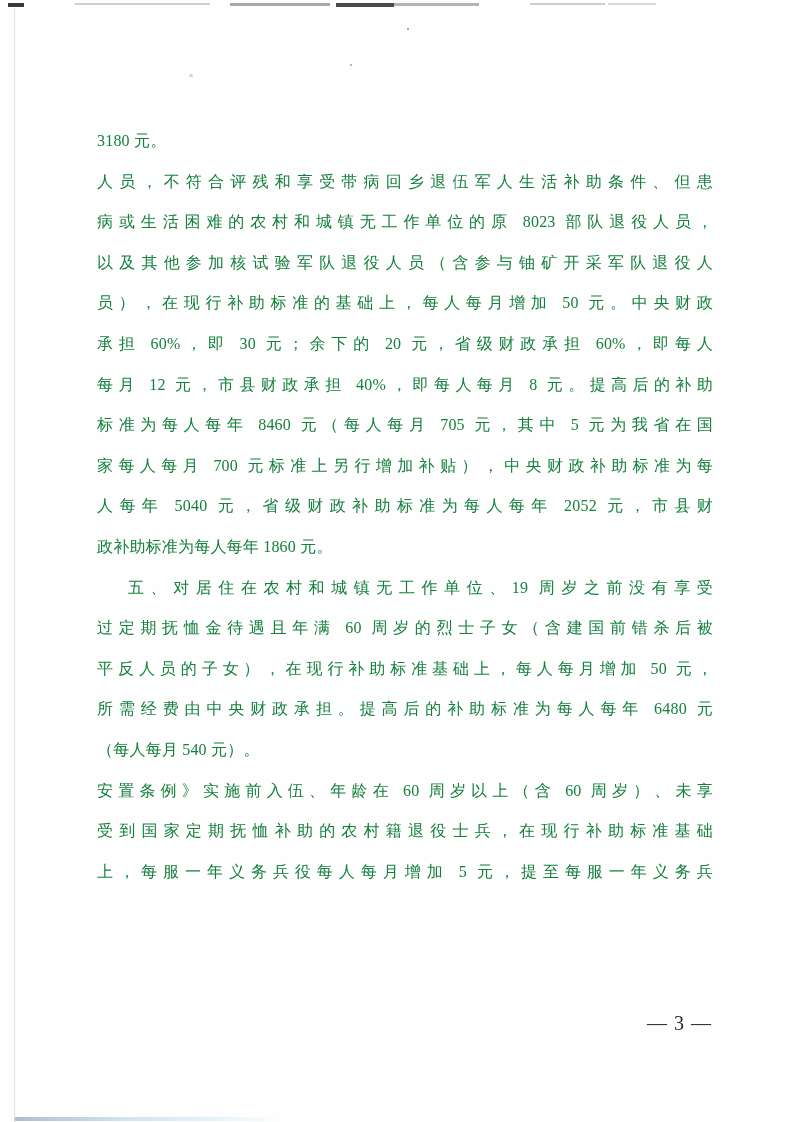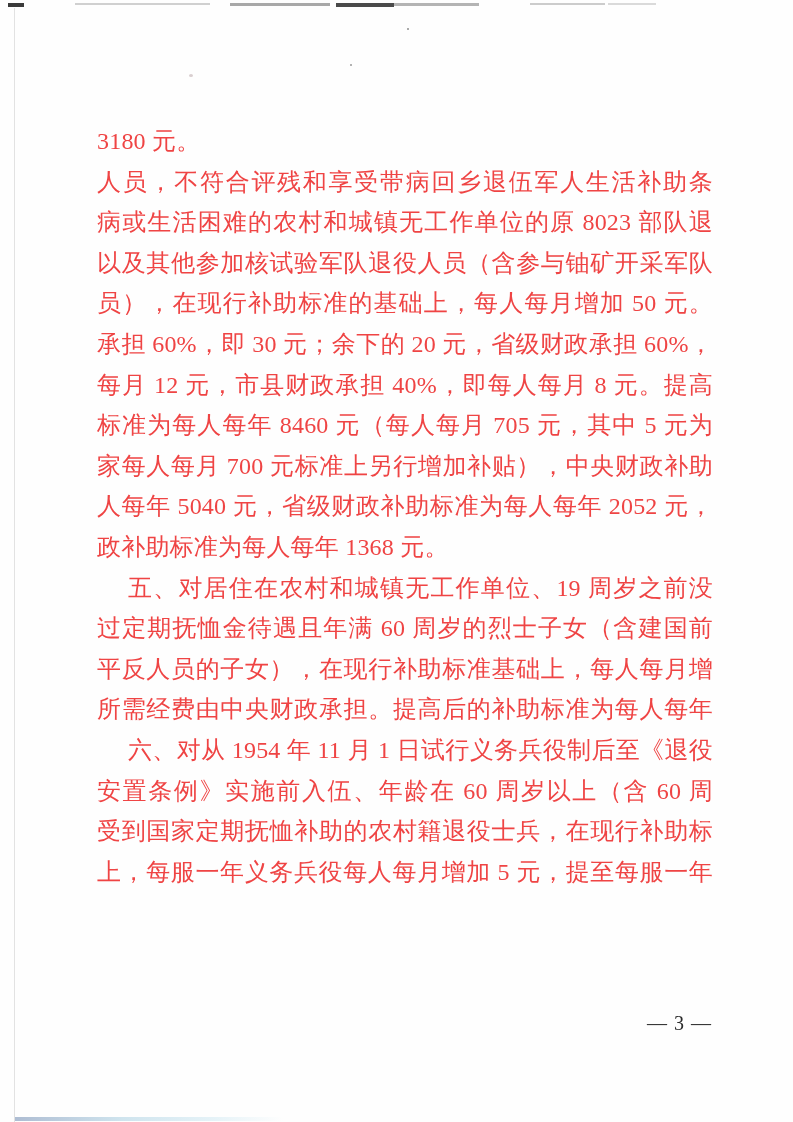--- a/index.html
+++ b/index.html
@@ -38,22 +38,22 @@
   .sp1 { left: 189px; top: 74px; width: 4px; height: 3px; background: #d9cfd0; }
   .sp2 { left: 350px; top: 64px; width: 2px; height: 2px; background: #9a9a9a; }
   .sp3 { left: 407px; top: 28px; width: 2px; height: 2px; background: #8e8e8e; }
 
   
   .body-text {
     position: absolute;
     left: 97px;
     top: 121px;
     width: 616px;
-    color: #ef4444;
-    font-size: 24px;
+    color: #15803d;
+    font-size: 16px;
     letter-spacing: 0.2px;
   }
   .para { margin: 0; padding: 0; }
   .line {
     height: 40.6px;
     line-height: 40.6px;
     text-align: justify;
     text-align-last: justify;
     overflow: hidden;
   }
@@ -105,32 +105,32 @@
     <div class="para">
       <div class="line">人员，不符合评残和享受带病回乡退伍军人生活补助条件、但患</div>
       <div class="line">病或生活困难的农村和城镇无工作单位的原 8023 部队退役人员，</div>
       <div class="line">以及其他参加核试验军队退役人员（含参与铀矿开采军队退役人</div>
       <div class="line">员），在现行补助标准的基础上，每人每月增加 50 元。中央财政</div>
       <div class="line">承担 60%，即 30 元；余下的 20 元，省级财政承担 60%，即每人</div>
       <div class="line">每月 12 元，市县财政承担 40%，即每人每月 8 元。提高后的补助</div>
       <div class="line">标准为每人每年 8460 元（每人每月 705 元，其中 5 元为我省在国</div>
       <div class="line">家每人每月 700 元标准上另行增加补贴），中央财政补助标准为每</div>
       <div class="line">人每年 5040 元，省级财政补助标准为每人每年 2052 元，市县财</div>
-      <div class="line plain">政补助标准为每人每年 1368 元。</div>
+      <div class="line plain">政补助标准为每人每年 1860 元。</div>
     </div>
 
     <div class="para">
       <div class="line indent">五、对居住在农村和城镇无工作单位、19 周岁之前没有享受</div>
       <div class="line">过定期抚恤金待遇且年满 60 周岁的烈士子女（含建国前错杀后被</div>
       <div class="line">平反人员的子女），在现行补助标准基础上，每人每月增加 50 元，</div>
       <div class="line">所需经费由中央财政承担。提高后的补助标准为每人每年 6480 元</div>
+      <div class="line plain">（每人每月 540 元）。</div>
     </div>
 
     <div class="para">
-      <div class="line indent">六、对从 1954 年 11 月 1 日试行义务兵役制后至《退役士兵</div>
       <div class="line">安置条例》实施前入伍、年龄在 60 周岁以上（含 60 周岁）、未享</div>
       <div class="line">受到国家定期抚恤补助的农村籍退役士兵，在现行补助标准基础</div>
       <div class="line">上，每服一年义务兵役每人每月增加 5 元，提至每服一年义务兵</div>
     </div>
 
   </div>
 
   <div class="page-number">— 3 —</div>
 
 </div>

